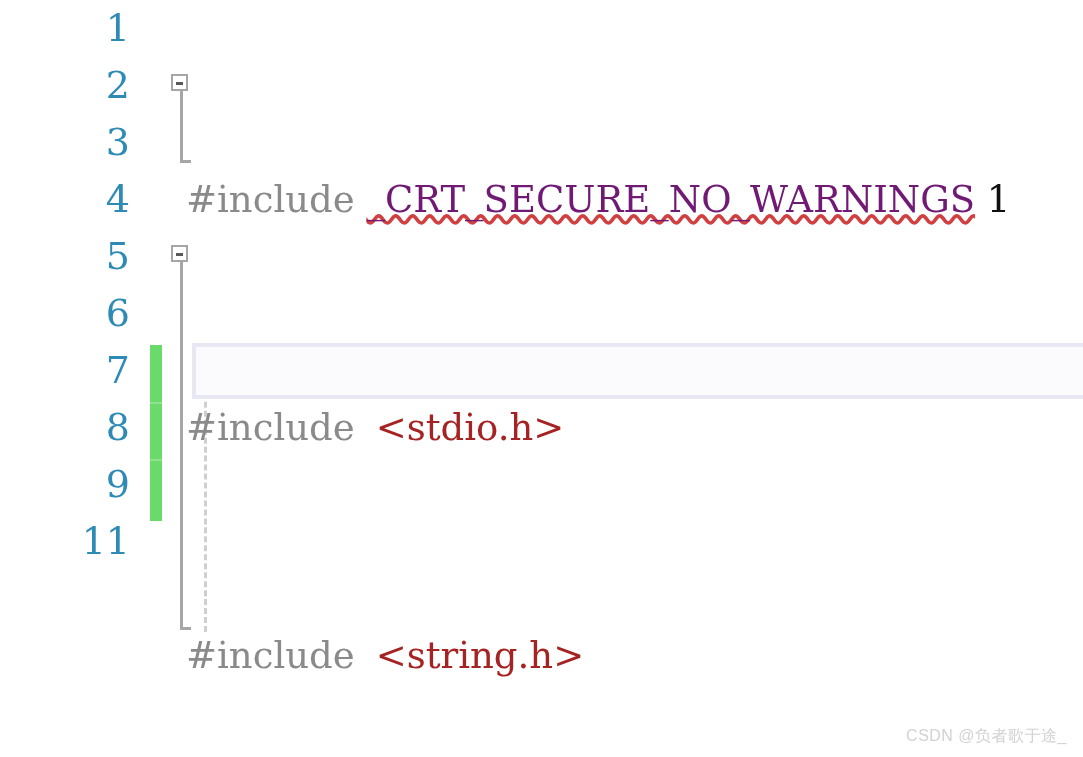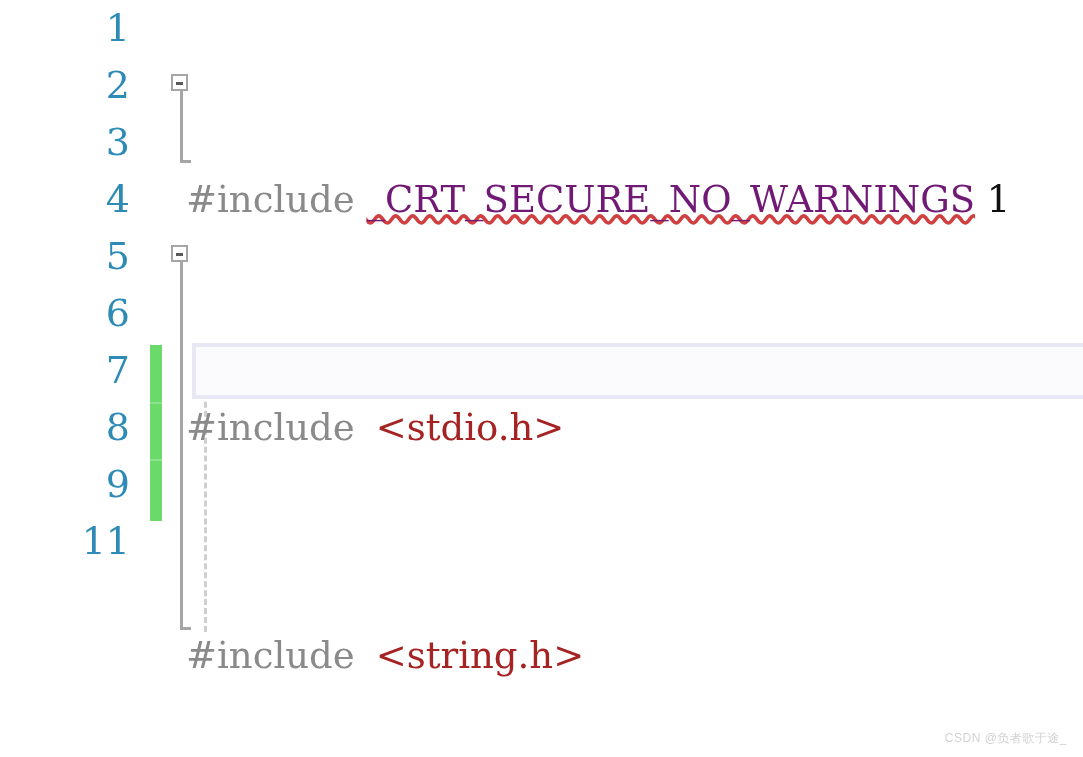--- a/index.html
+++ b/index.html
@@ -126,21 +126,21 @@
   .t-header  { color: #a52322; margin-left: 21px; }            
   .t-punc    { color: #101010; }            
 
   
   .watermark {
     position: absolute;
     right: 16px;
     bottom: 10px;
     color: #d2d2d2;
     font-family: "Liberation Sans", sans-serif;
-    font-size: 12px;
+    font-size: 16px;
     letter-spacing: 0.5px;
     white-space: nowrap;
   }
 </style>
 </head>
 <body>
 
 <div id="editor">
 
   <div class="gutter">

